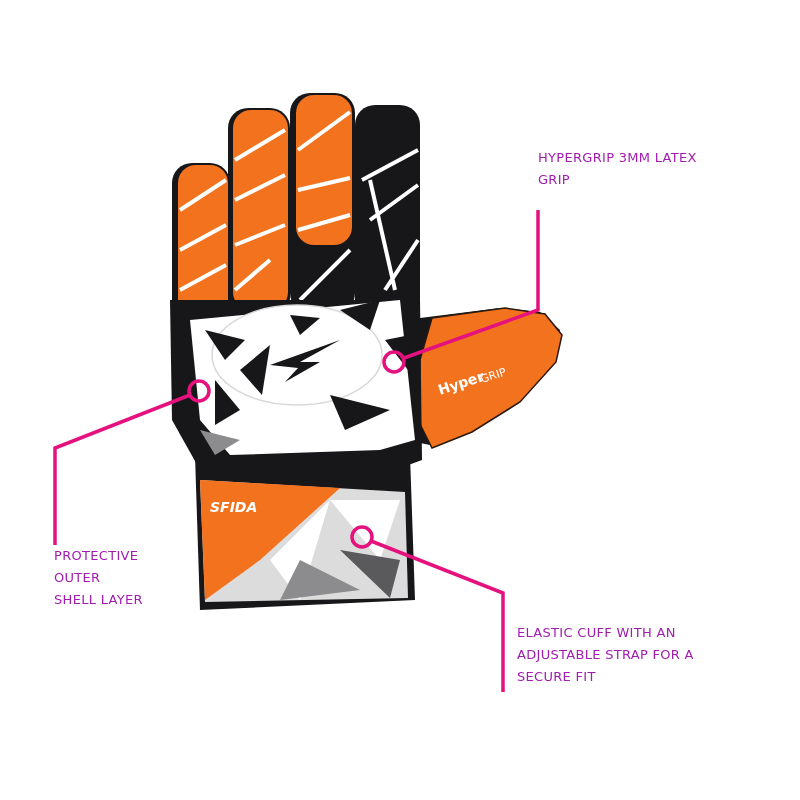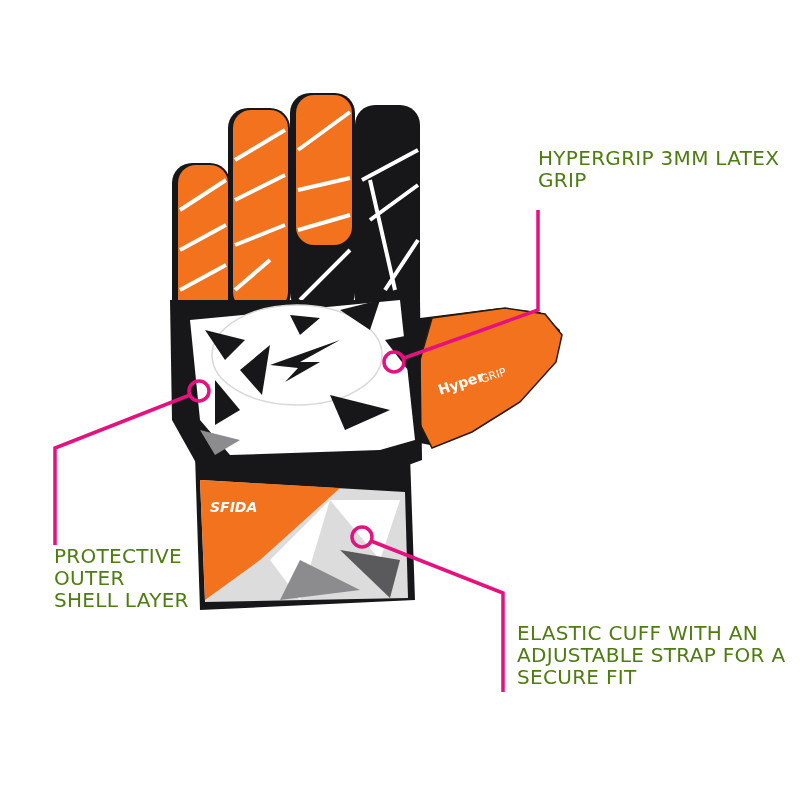--- a/index.html
+++ b/index.html
@@ -1,19 +1,19 @@
 <!DOCTYPE html>
 <html><head>
 <meta charset="utf-8">
 <style>
   html, body { margin:0; padding:0; background:#ffffff; }
   body { width:800px; height:800px; position:relative; overflow:hidden; font-family:"Liberation Sans", sans-serif; }
   .stage { position:absolute; left:0; top:0; width:800px; height:800px; }
   svg.art { position:absolute; left:0; top:0; }
-  .label { position:absolute; color:#4d7c0f; font-size:20px; line-height:22px; letter-spacing:0.3px; text-transform:uppercase; font-family:"DejaVu Sans", sans-serif; font-weight:normal; }
+  .label { position:absolute; color:#a21caf; font-size:13px; line-height:22px; letter-spacing:0.3px; text-transform:uppercase; font-family:"DejaVu Sans", sans-serif; font-weight:normal; }
   .label span { display:block; white-space:nowrap; }
   .lbl-grip { left:538px; top:147px; }
   .lbl-shell { left:54px; top:545px; }
   .lbl-cuff { left:517px; top:622px; }
 </style>
 </head>
 <body>
 
 <div class="stage">
 

